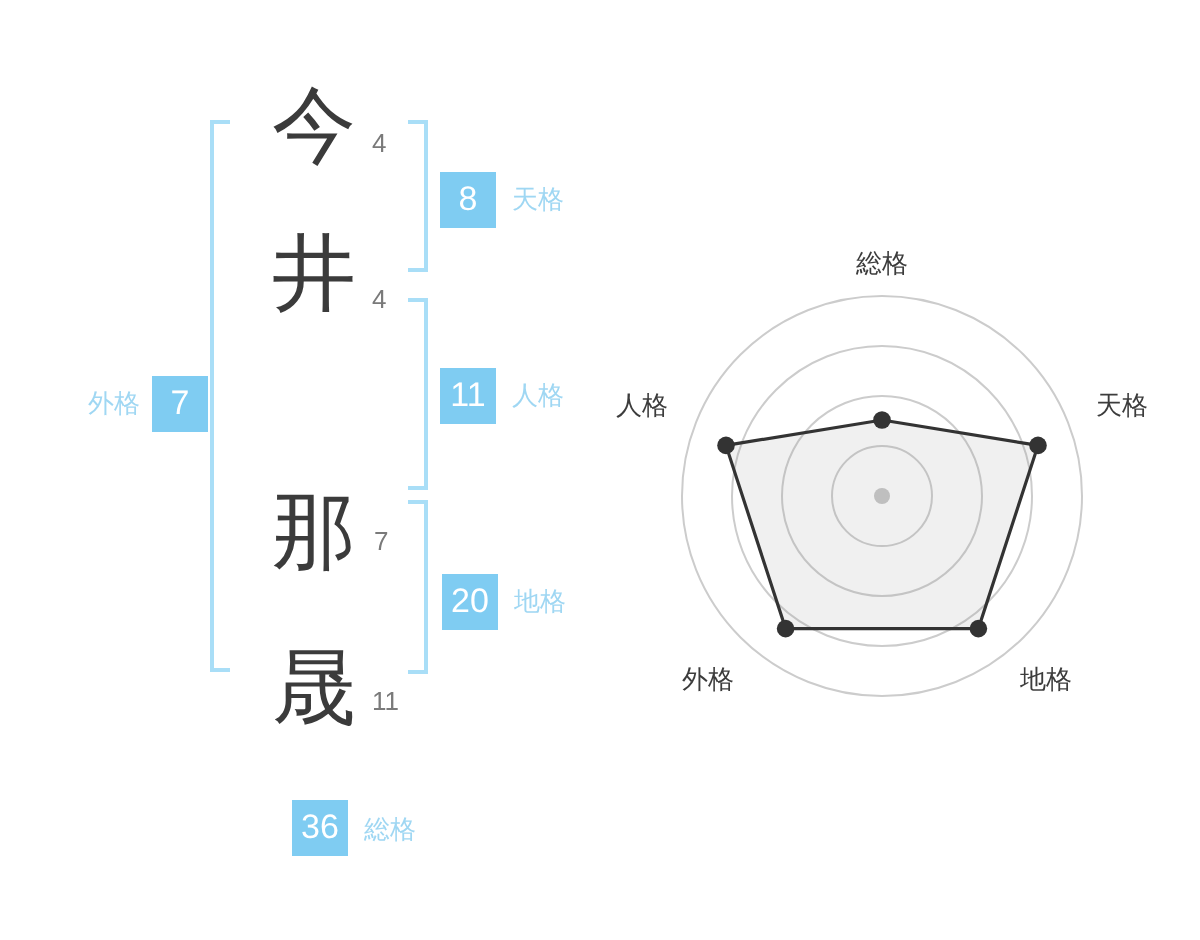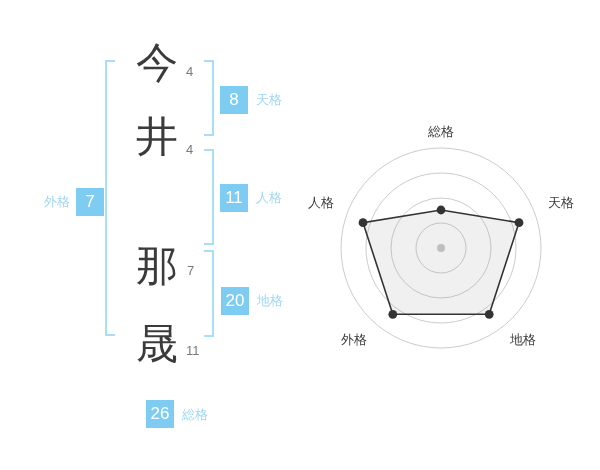--- a/index.html
+++ b/index.html
@@ -55,21 +55,21 @@
 
   <div class="score-box" style="left:220px; top:86px">8</div>
   <div class="score-label" style="left:256px; top:93px">天格</div>
 
   <div class="score-box" style="left:220px; top:184px">11</div>
   <div class="score-label" style="left:256px; top:191px">人格</div>
 
   <div class="score-box" style="left:221px; top:287px">20</div>
   <div class="score-label" style="left:257px; top:294px">地格</div>
 
-  <div class="score-box" style="left:146px; top:400px">26</div>
+  <div class="score-box" style="left:146px; top:400px">36</div>
   <div class="score-label" style="left:182px; top:408px">総格</div>
 
   <svg id="radar" width="320" height="300" viewBox="0 0 320 300">
       <circle cx="161" cy="158" r="25" fill="none" stroke="#cccccc" stroke-width="1"></circle>
       <circle cx="161" cy="158" r="50" fill="none" stroke="#cccccc" stroke-width="1"></circle>
       <circle cx="161" cy="158" r="75" fill="none" stroke="#cccccc" stroke-width="1"></circle>
       <circle cx="161" cy="158" r="100" fill="none" stroke="#cccccc" stroke-width="1"></circle>
       <circle cx="161" cy="158" r="4" fill="#c6c6c6"></circle>
       <polygon points="161.0,120.0 239.0,132.7 209.2,224.3 112.8,224.3 83.0,132.7" fill="rgba(150,150,150,0.14)" stroke="#333333" stroke-width="1.6"></polygon>
       <circle cx="161.0" cy="120.0" r="4.4" fill="#333333"></circle>

